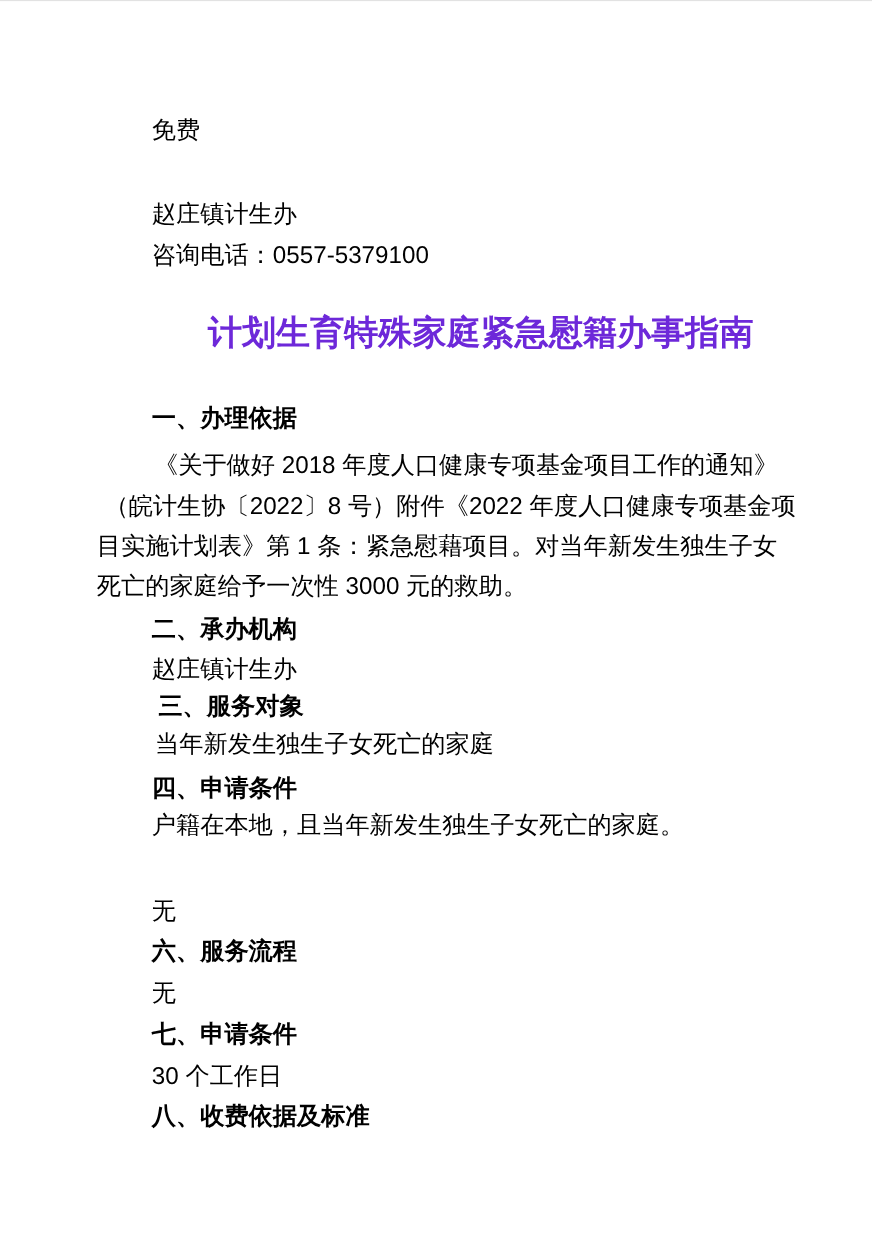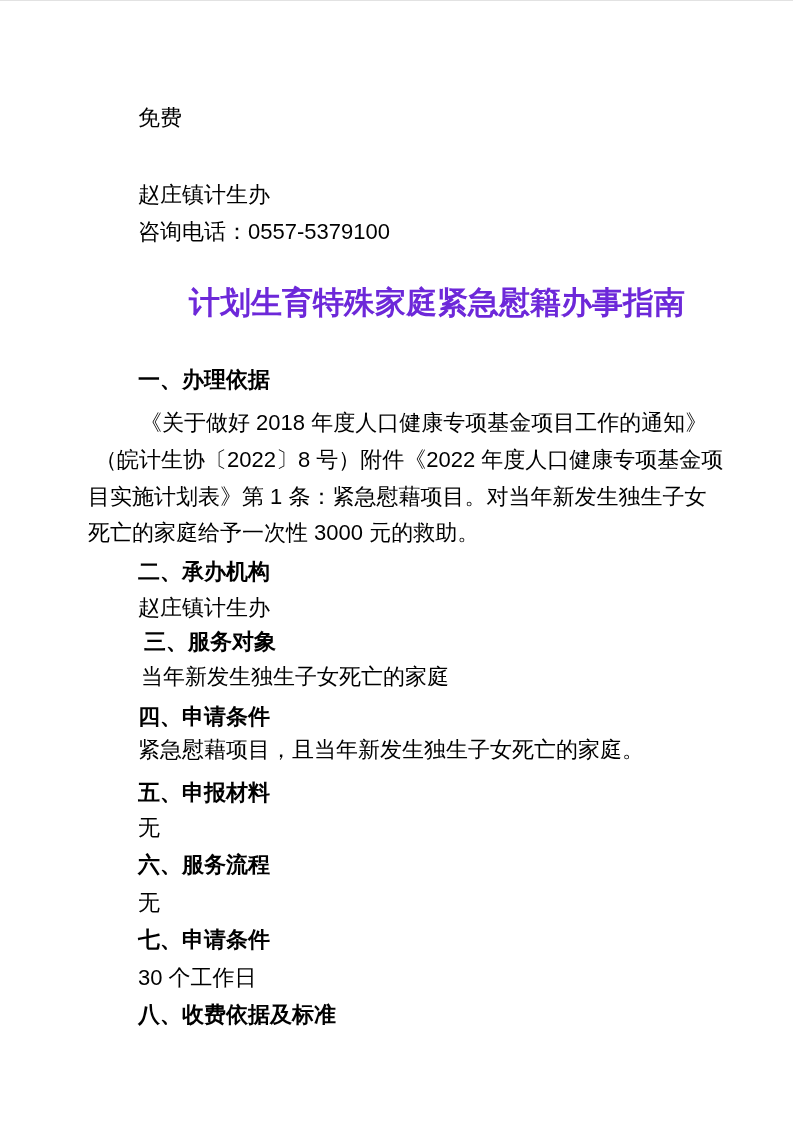--- a/index.html
+++ b/index.html
@@ -58,23 +58,22 @@
   <div class="line" style="top:483px; left:88px;">目实施计划表》第 1 条：紧急慰藉项目。对当年新发生独生子女</div>
   <div class="line" style="top:519px; left:88px;">死亡的家庭给予一次性 3000 元的救助。</div>
 
   <div class="line heading" style="top:558px; left:138px;">二、承办机构</div>
   <div class="line" style="top:594px; left:138px;">赵庄镇计生办</div>
 
   <div class="line heading" style="top:628px; left:144px;">三、服务对象</div>
   <div class="line" style="top:663px; left:141px;">当年新发生独生子女死亡的家庭</div>
 
   <div class="line heading" style="top:703px; left:138px;">四、申请条件</div>
-  <div class="line" style="top:736px; left:138px;">紧急慰藉项目，且当年新发生独生子女死亡的家庭。</div>
+  <div class="line" style="top:736px; left:138px;">户籍在本地，且当年新发生独生子女死亡的家庭。</div>
 
-  <div class="line heading" style="top:779px; left:138px;">五、申报材料</div>
   <div class="line" style="top:814px; left:138px;">无</div>
 
   <div class="line heading" style="top:851px; left:138px;text-align:right;">六、服务流程</div>
   <div class="line" style="top:889px; left:138px;">无</div>
 
   <div class="line heading" style="top:926px; left:138px;">七、申请条件</div>
   <div class="line" style="top:964px; left:138px;">30 个工作日</div>
 
   <div class="line heading" style="top:1001px; left:138px;">八、收费依据及标准</div>
 </div>

